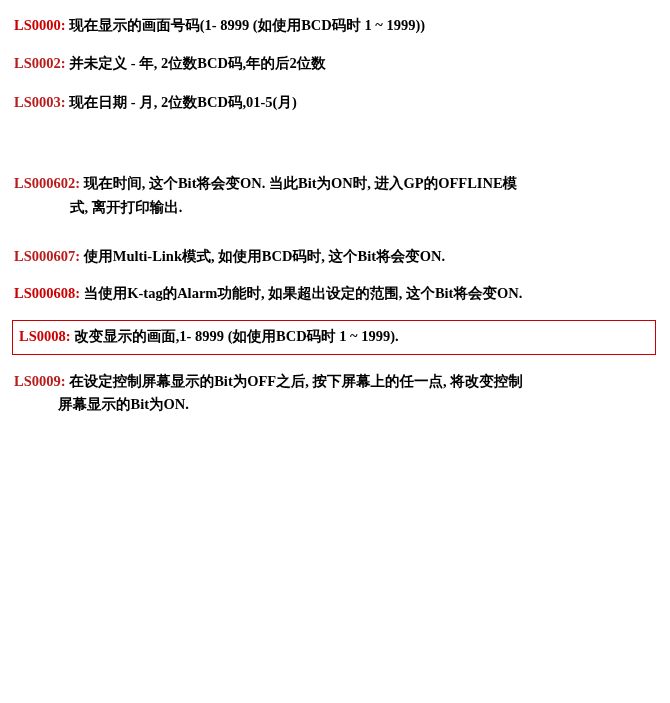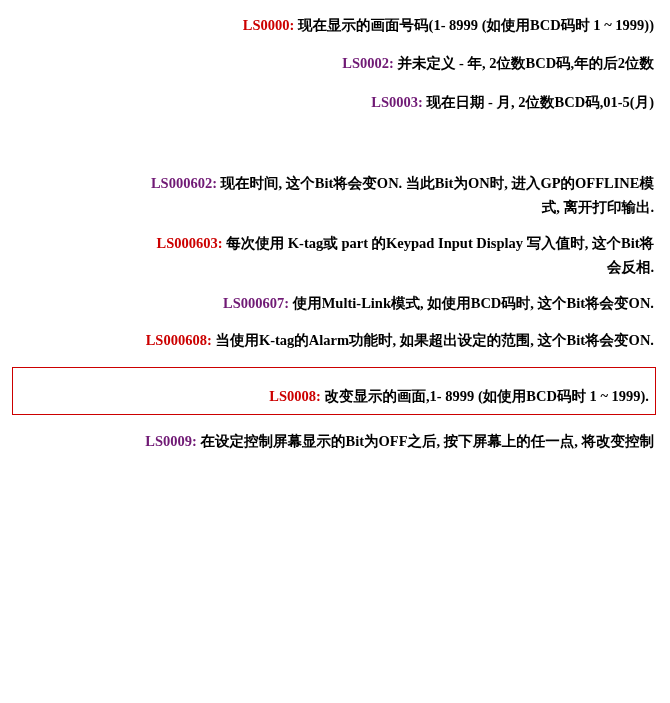--- a/index.html
+++ b/index.html
@@ -25,39 +25,38 @@
     display: block;
     margin: 0 0 0 0;
     padding: 0 16px 0 14px;
     box-sizing: border-box;
   }
   .entry-inner {
     display: block;
     font-size: 14.5px;
     line-height: 1.62;
     text-indent: 0;
-    text-align: right;
   }
   .code {
     font-weight: bold;
     white-space: nowrap;
   }
   .code.red {
     color: #cc0000;
   }
   .code.black {
-    color: #701a75;
+    color: #b91c1c;
   }
   .desc {
     font-weight: bold;
   }
   .boxed {
     border: 1.5px solid #cc0000;
     margin: 0 14px 0 12px;
-    padding: 17px 6px 5px 6px;
+    padding: 4px 6px 5px 6px;
     box-sizing: border-box;
   }
   .boxed .entry {
     padding: 0;
   }
   .spacer-md { height: 13px; }
   .spacer-lg { height: 15px; }
   .line2 {
     display: block;
     padding-left: 64px;
@@ -110,27 +109,20 @@
 
   <div class="entry">
     <div class="entry-inner">
       <span class="code black">LS000602:</span>
       <span class="desc">现在时间, 这个Bit将会变ON. 当此Bit为ON时, 进入GP的OFFLINE模</span>
       <span class="desc line2b">式, 离开打印输出.</span>
     </div>
   </div>
   <div class="spacer-md"></div>
 
-  <div class="entry">
-    <div class="entry-inner">
-      <span class="code red">LS000603:</span>
-      <span class="desc">每次使用  K-tag或  part  的Keypad Input Display  写入值时, 这个Bit将</span>
-      <span class="desc line2">会反相.</span>
-    </div>
-  </div>
   <div class="spacer-md"></div>
 
   <div class="entry">
     <div class="entry-inner">
       <span class="code black">LS000607:</span>
       <span class="desc">使用Multi-Link模式, 如使用BCD码时, 这个Bit将会变ON.</span>
     </div>
   </div>
   <div class="spacer-md"></div>
 
@@ -149,15 +141,16 @@
         <span class="desc">改变显示的画面,1- 8999 (如使用BCD码时  1 ~ 1999).</span>
       </div>
     </div>
   </div>
   <div class="spacer-lg"></div>
 
   <div class="entry">
     <div class="entry-inner">
       <span class="code black">LS0009:</span>
       <span class="desc">在设定控制屏幕显示的Bit为OFF之后, 按下屏幕上的任一点, 将改变控制</span>
+      <span class="desc line2c">屏幕显示的Bit为ON.</span>
     </div>
   </div>
 </div>
 
 </body></html>

